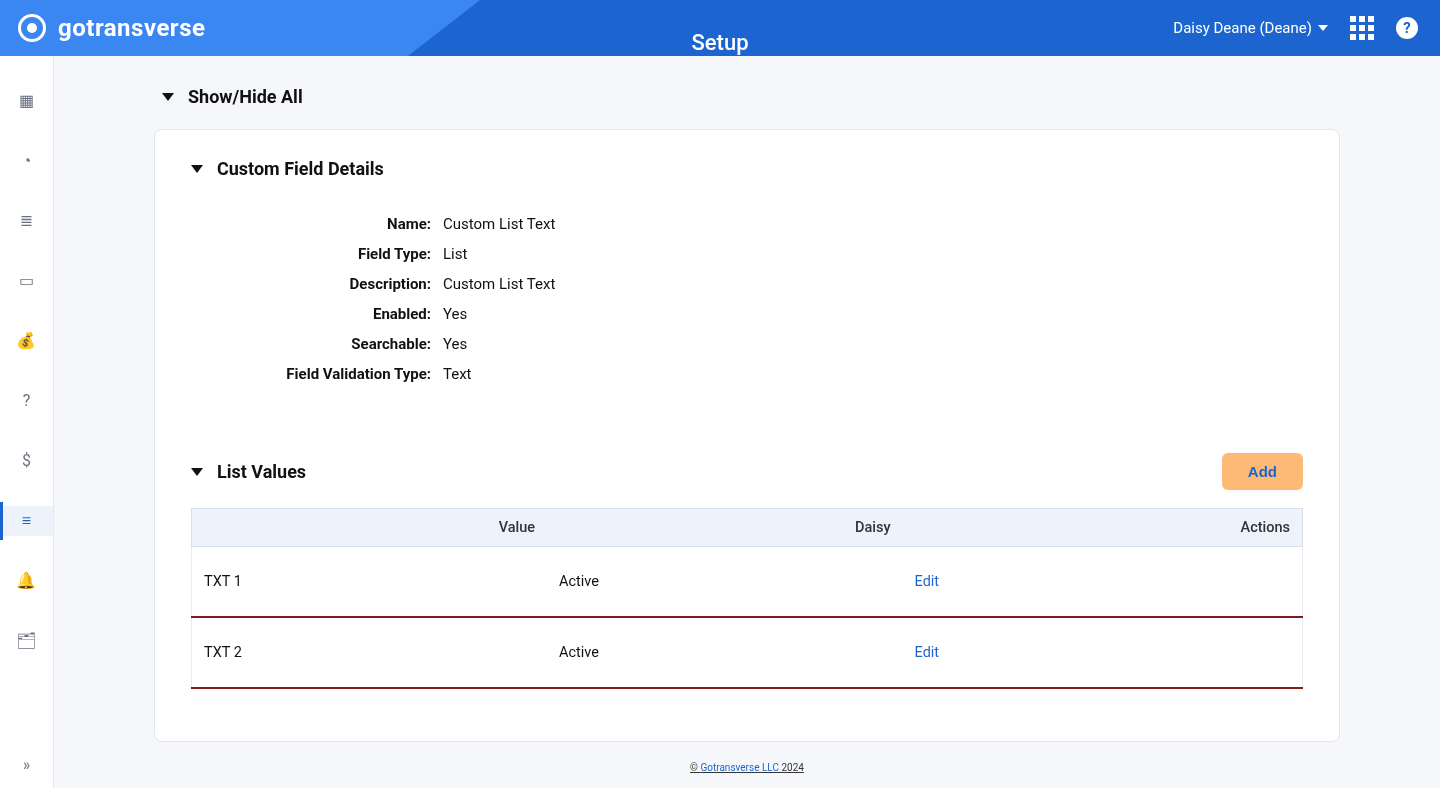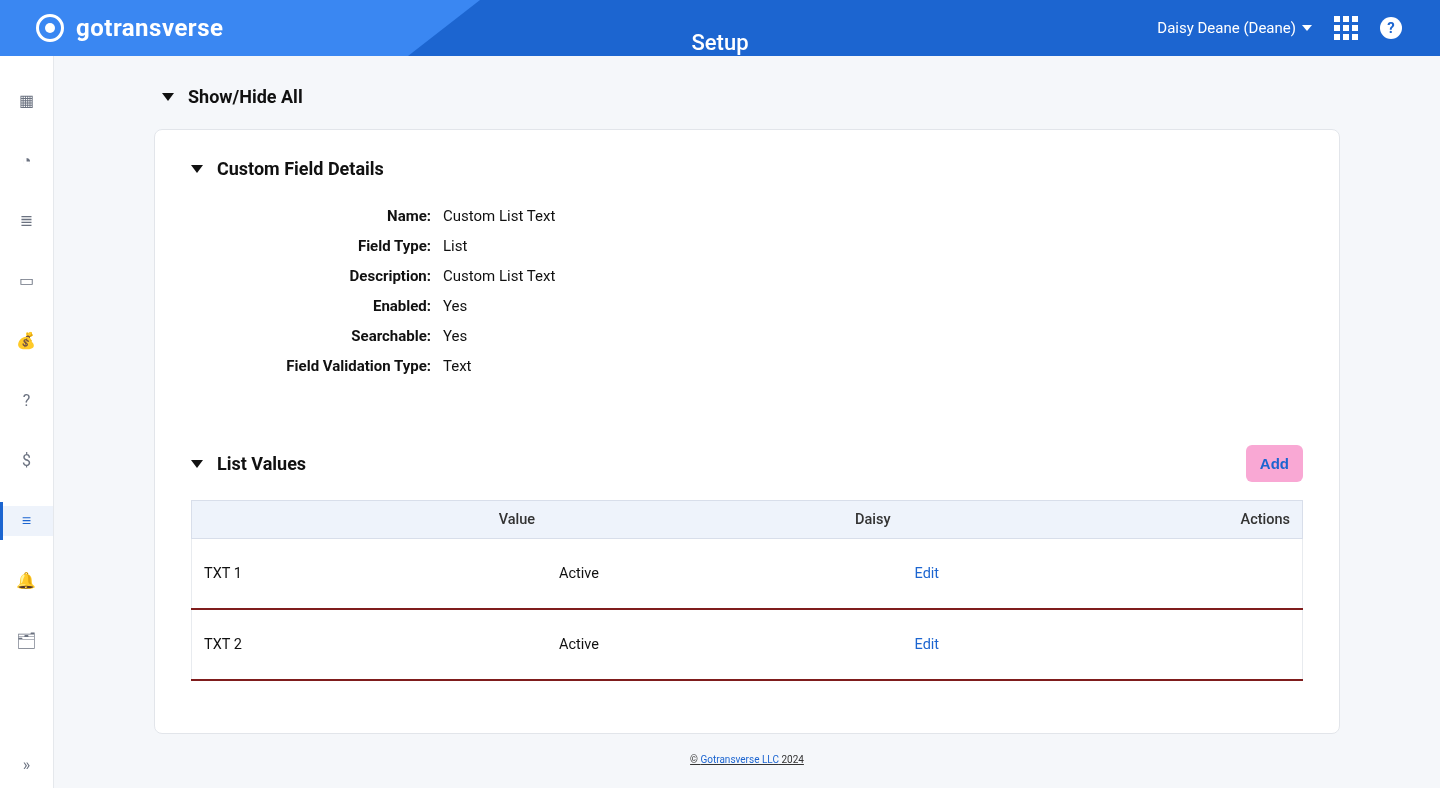--- a/index.html
+++ b/index.html
@@ -11,21 +11,21 @@
     display: flex;
     align-items: center;
     color: #fff;
     position: relative;
     overflow: hidden;
   }
   .header .brand-wrap {
     display: flex;
     align-items: center;
     gap: 12px;
-    padding-left: 36px;
+    padding-left: 18px;
     height: 100%;
     position: relative;
     flex: 0 0 auto;
     width: 480px;
   }
   .header .brand-wrap::before {
     content: "";
     position: absolute;
     inset: 0;
     background: #3a87f2;
@@ -39,21 +39,21 @@
   }
   .brand-logo::after {
     content:""; position:absolute; top:50%; left:50%; width:10px; height:10px; background:#fff; border-radius:50%; transform:translate(-50%,-50%);
   }
   .brand-name { font-size: 24px; font-weight: 700; letter-spacing: 0.5px; }
   .header .title {
     position:absolute; left:50%; top:50%; transform:translate(-50%,-50%);
     font-size: 22px; font-weight: 500; margin-top: 14px;
   }
   .header .right {
-    margin-left:auto; display:flex; align-items:center; gap:22px; padding-right:38px;
+    margin-left:auto; display:flex; align-items:center; gap:22px; padding-right:22px;
   }
   .user-menu { display:flex; align-items:center; gap:6px; cursor:pointer; font-size:15px; }
   .caret-down {
     width:0; height:0; border-left:5px solid transparent; border-right:5px solid transparent; border-top:6px solid #fff;
   }
   .apps-icon { display:grid; grid-template-columns:repeat(3,6px); grid-template-rows:repeat(3,6px); gap:3px; cursor:pointer; }
   .apps-icon span { background:#fff; width:6px; height:6px; }
   .help-icon {
     width:22px; height:22px; border-radius:50%; background:#fff; color:#1c65d0;
     display:flex; align-items:center; justify-content:center; font-weight:700; font-size:15px; cursor:pointer;
@@ -76,35 +76,35 @@
   .toggle-all { display:flex; align-items:center; gap:14px; font-size:18px; font-weight:700; cursor:pointer; margin-bottom:22px; margin-left:8px; }
   .triangle-down { width:0; height:0; border-left:6px solid transparent; border-right:6px solid transparent; border-top:8px solid #111; }
 
   .panel {
     background:#fff; border:1px solid #e2e5ea; border-radius:8px; padding:28px 36px 52px 36px;
   }
 
   .section-header { display:flex; align-items:center; gap:14px; font-size:18px; font-weight:700; cursor:pointer; }
 
   .details-grid {
-    margin-top:28px;
+    margin-top:36px;
     display:grid;
     grid-template-columns: 240px 1fr;
     row-gap:12px;
     column-gap:12px;
     font-size:15px;
   }
   .details-grid .label { text-align:right; font-weight:700; }
   .details-grid .value { }
 
   .list-values-section { margin-top:70px; }
   .list-values-header-row { display:flex; justify-content:space-between; }
   .add-btn {
-    background:#f9a8d4; color:#1c65d0; font-weight:600; border:none; border-radius:6px;
-    padding:10px 14px; font-size:15px; cursor:pointer;
+    background:#fdba74; color:#1c65d0; font-weight:600; border:none; border-radius:6px;
+    padding:10px 26px; font-size:15px; cursor:pointer;
   }
 
   table.list-table { width:100%; border-collapse:collapse; margin-top:18px; font-size:14.5px; }
   table.list-table thead th {
     text-align:right; font-weight:500; color:#333; background:#eef3fb; padding:10px 12px; border-top:1px solid #d8deea; border-bottom:1px solid #d8deea;
   }
   table.list-table thead th:first-child { border-left:1px solid #d8deea; }
   table.list-table thead th:last-child { border-right:1px solid #d8deea; }
   table.list-table tbody td { padding:26px 12px; border-bottom:2px solid #7f1d1d; }
   table.list-table tbody td:first-child { border-left:1px solid #e8ebef; }

